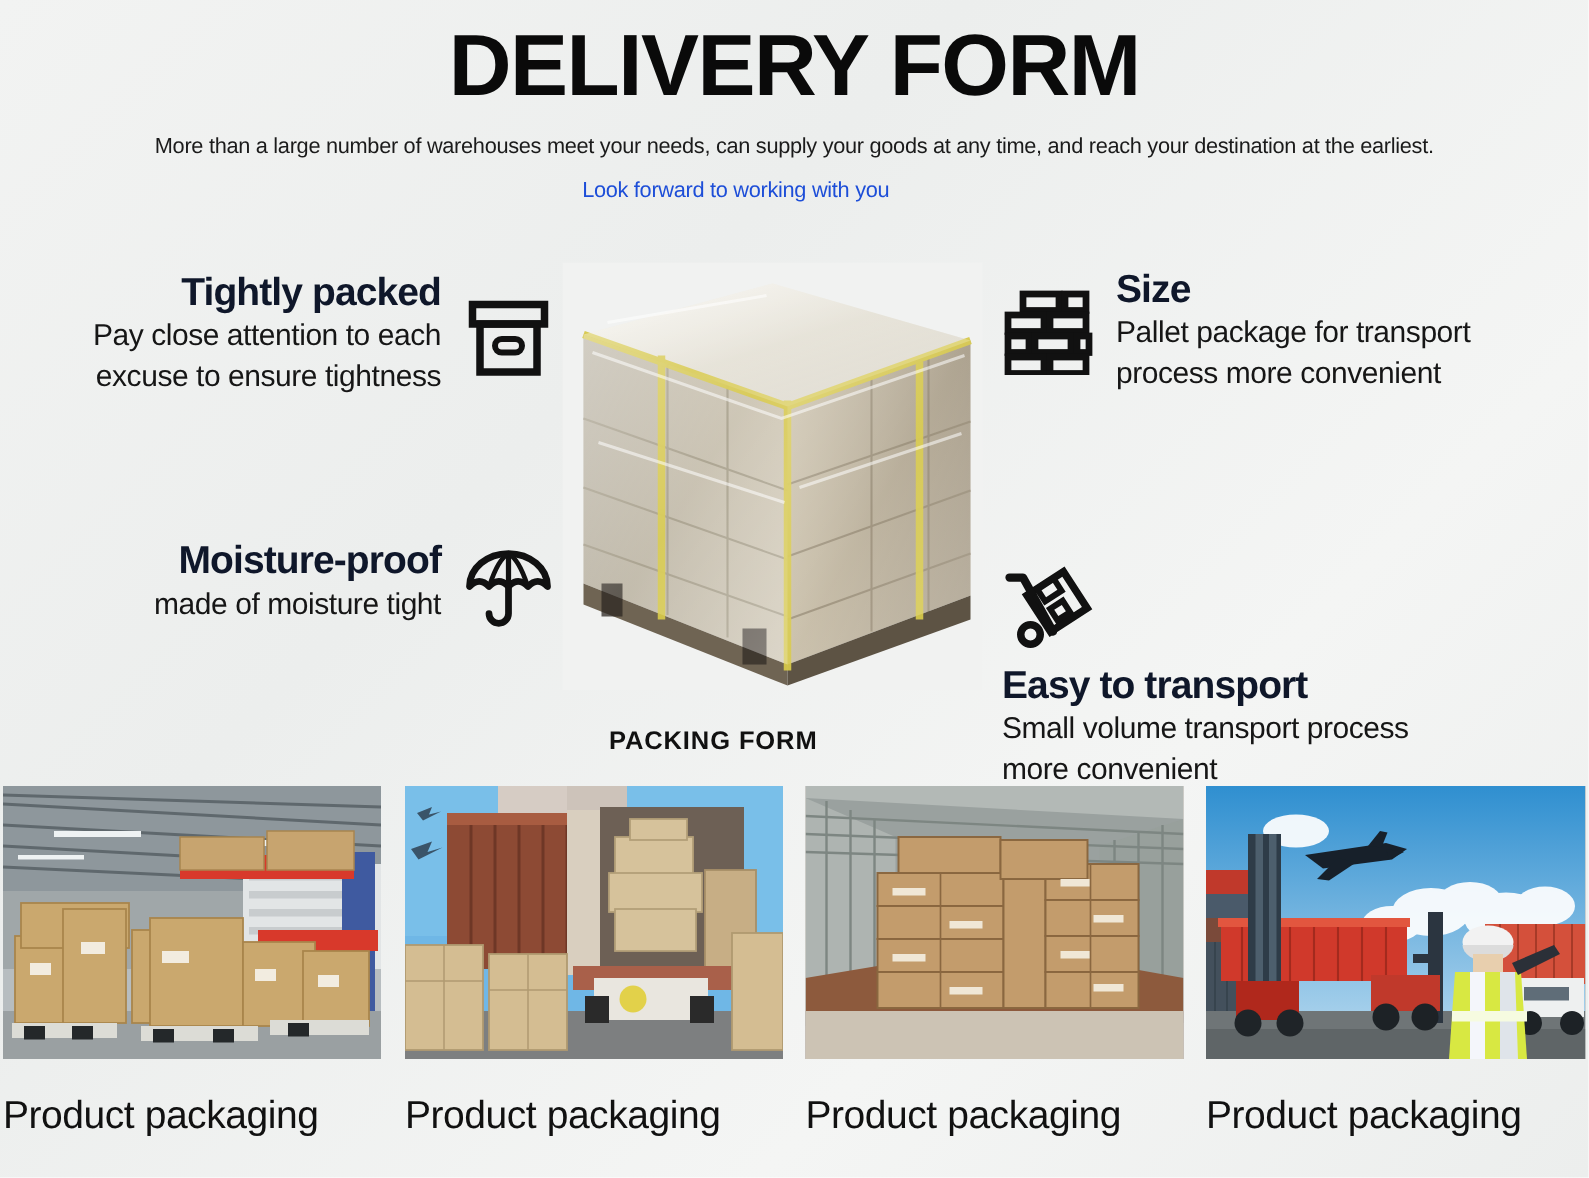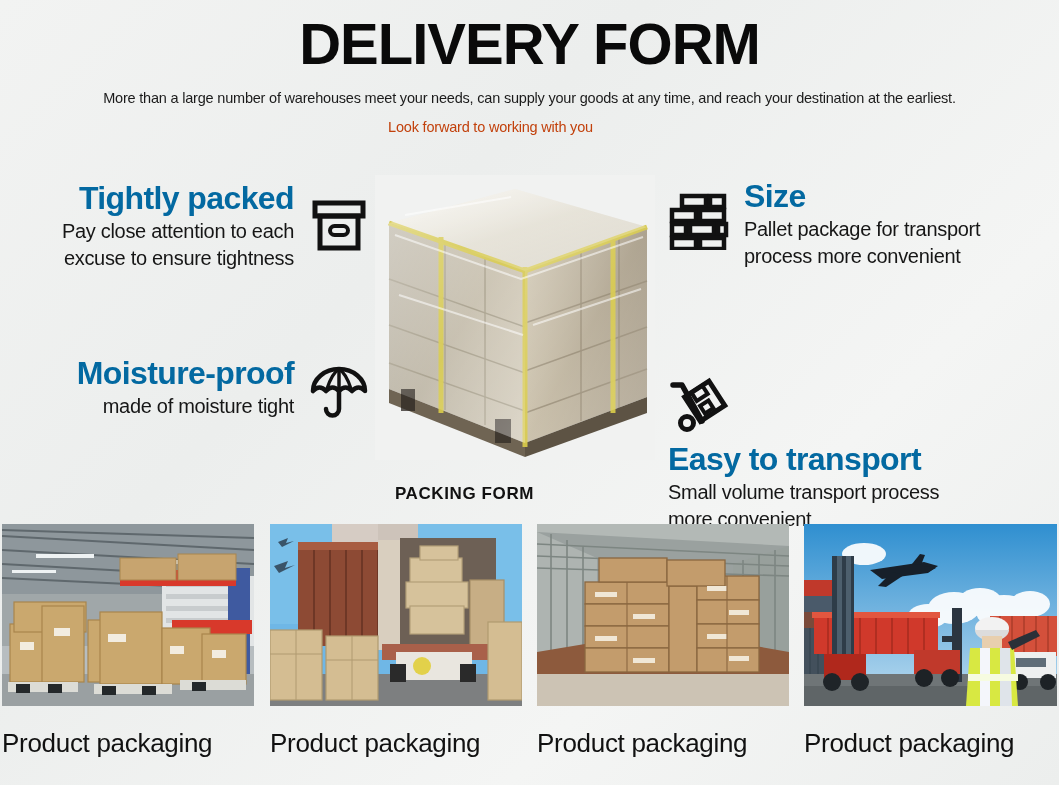--- a/index.html
+++ b/index.html
@@ -16,46 +16,46 @@
     position:absolute; top:14px; left:0; width:1059px; text-align:center;
     font-size:58px; font-weight:bold; letter-spacing:-1px;
     font-stretch:condensed; color:#0a0a0a; line-height:1.05;
   }
   .sub1 {
     position:absolute; top:90px; left:0; width:1059px; text-align:center;
     font-size:14.5px; color:#1b1b1b; letter-spacing:-0.2px;
   }
   .sub2 {
     position:absolute; top:119px; left:0; width:981px; text-align:center;
-    font-size:14.5px; color:#c2410c; letter-spacing:-0.2px;
+    font-size:14.5px; color:#1d4ed8; letter-spacing:-0.2px;
   }
 
   
   .feat { position:absolute; display:flex; align-items:flex-start; }
-  .feat-txt .h { font-size:32px; font-weight:bold; letter-spacing:-0.6px; line-height:1.15; color:#0369a1; }
+  .feat-txt .h { font-size:26px; font-weight:bold; letter-spacing:-0.6px; line-height:1.15; color:#0f172a; }
   .feat-txt .d { font-size:20px; line-height:1.25; color:#161616; letter-spacing:-0.3px; margin-top:2px; }
   .feat.left { justify-content:flex-end; }
   .feat.left .feat-txt { text-align:right; }
   .feat.right .feat-txt { text-align:left; }
   .ico { flex:0 0 auto; }
   .feat.left .ico { margin-left:14px; margin-top:14px; }
   .feat.right .ico { margin-right:14px; margin-top:10px; }
 
   #feat-tight { top:180px; left:0px; width:370px; }
   #feat-size  { top:178px; left:668px; width:391px; }
   #feat-moist { top:347px; left:0px; width:370px;align-items:center; }
   #feat-easy  { top:365px; left:668px; width:391px;flex-direction:column; }
 
   
   .pallet-wrap { position:absolute; left:375px; top:175px; width:280px; height:285px; }
   .pallet { position:absolute; inset:0; }
 
   
   .pf-label {
-    position:absolute; top:484px; left:1px; width:927px; text-align:center;
+    position:absolute; top:484px; left:12px; width:927px; text-align:center;
     font-size:17px; font-weight:bold; letter-spacing:0.6px; color:#111;
   }
 
   
   .gallery { position:absolute; top:524px; left:0; width:1059px; height:258px; }
   .card { position:absolute; top:0; width:252px; }
   .card:nth-child(1){ left:2px; }
   .card:nth-child(2){ left:270px; }
   .card:nth-child(3){ left:537px; }
   .card:nth-child(4){ left:804px; width:253px; }

